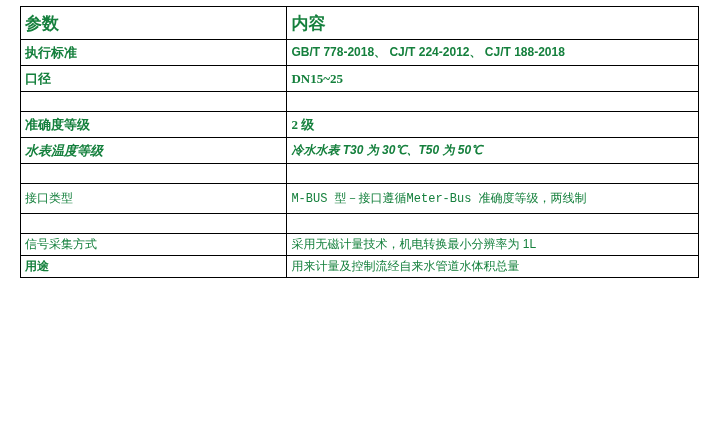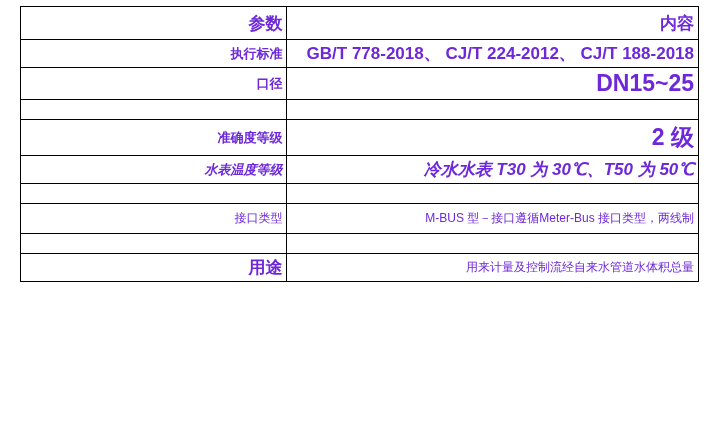--- a/index.html
+++ b/index.html
@@ -14,52 +14,53 @@
     overflow: hidden;
   }
   #spec-table {
     border-collapse: collapse;
     width: 679px;
     margin: 6px 20px 0 20px;
     table-layout: fixed;
   }
   #spec-table td, #spec-table th {
     border: 1px solid #000000;
-    text-align: right;
+    text-align: left;
     vertical-align: middle;
     padding: 2px 4px;
-    color: #6d28d9;
+    color: #15803d;
   }
   .col-param { width: 266px; }
   .col-content { width: 411px; }
 
   thead th {
     font-size: 17px;
     font-weight: bold;
     height: 28px;
     color: #000000;
   }
 
   
   .blue {
     color: #0033cc;
   }
   .s-big {
-    font-size: 23px;
+    font-size: 13px;
     font-weight: bold;
+    font-family: Liberation Serif, serif;
   }
   .s-mid {
     font-size: 13px;
     font-weight: bold;
   }
   .s-small {
     font-size: 12px;
   }
   .s-small-b {
-    font-size: 17px;
+    font-size: 12px;
     font-weight: bold;
   }
 </style>
 </head>
 <body>
 
 <table id="spec-table">
   <colgroup>
     <col class="col-param">
     <col class="col-content">
@@ -88,26 +89,30 @@
         <td class="blue s-big">2 级</td>
       </tr>
       <tr style="height: 26px; font-style: italic;">
         <td class="blue s-mid">水表温度等级</td>
         <td class="blue s-small-b">冷水水表 T30 为 30℃、T50 为 50℃</td>
       </tr>
       <tr style="height: 20px;">
         <td></td>
         <td></td>
       </tr>
-      <tr style="height: 30px;">
+      <tr style="height: 30px; font-family: Liberation Mono, monospace;">
         <td class="s-small">接口类型</td>
-        <td class="s-small">M-BUS 型－接口遵循Meter-Bus 接口类型，两线制</td>
+        <td class="s-small">M-BUS 型－接口遵循Meter-Bus 准确度等级，两线制</td>
       </tr>
       <tr style="height: 20px;">
         <td></td>
         <td></td>
+      </tr>
+      <tr style="height: 20px;">
+        <td class="s-small">信号采集方式</td>
+        <td class="s-small">采用无磁计量技术，机电转换最小分辨率为 1L</td>
       </tr>
       <tr style="height: 20px;">
         <td class="s-small-b">用途</td>
         <td class="s-small">用来计量及控制流经自来水管道水体积总量</td>
       </tr>
     </tbody>
 </table>
 
 </body></html>

